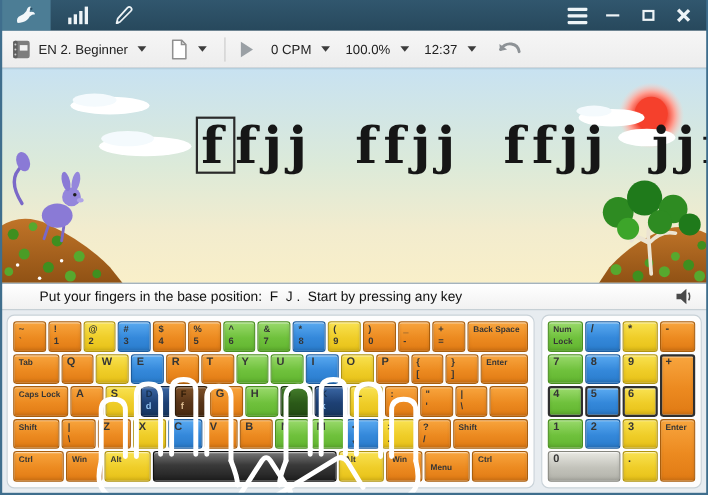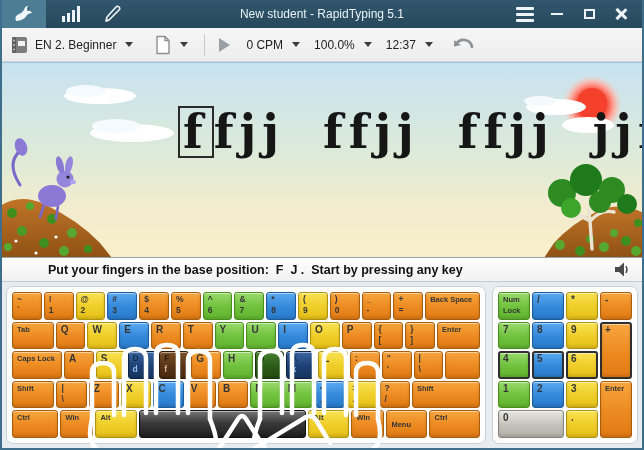--- a/index.html
+++ b/index.html
@@ -33,21 +33,21 @@
   .play-tri { width:0; height:0; border-top:7px solid transparent; border-bottom:7px solid transparent; border-left:11px solid #9aa0a5; margin-right:6px; }
 
   
   .scene { position:absolute; left:0; top:62px; width:644px; height:195px; overflow:hidden; background:linear-gradient(180deg,#c8e2f1 0%, #dcead9 45%, #f2ecce 75%, #f9efc9 100%); border-top:1px solid #9fc6dc; }
   .scene svg { position:absolute; left:0; top:0; }
   .lesson-line { position:absolute; left:178px; top:42px; font-family:"DejaVu Serif", serif; font-weight:bold; font-size:46px; color:#161616; white-space:pre; letter-spacing:6px; word-spacing:16px; }
   .cursorbox { display:inline-block; border:2px solid #2a2a2a; padding:0 3px; line-height:1.05; }
 
   
   .statusbar { position:absolute; left:0; top:257px; width:644px; height:25px; background:linear-gradient(180deg,#ffffff,#f1f1f1); border-top:1px solid #93a5b0; border-bottom:1px solid #c3ccd2; display:flex; align-items:center; z-index:5; }
-  .status-msg { margin-left:48px; font-size:12.5px; font-weight:bold; color:#111; white-space:pre; }
+  .status-msg { margin-left:36px; font-size:12.5px; font-weight:normal; color:#111; white-space:pre; }
   .speaker { margin-left:auto; margin-right:14px; }
 
   
   .kbarea { position:absolute; left:0; top:282px; width:644px; height:168px; background:#e7ecf0; }
   .kb-panel { position:absolute; top:4px; background:#fdfdfd; border:1px solid #c9d2d8; border-radius:7px; padding:5px; }
   .kb-main { left:6px; width:480px; height:158px; display:flex; flex-direction:column; gap:2px; }
   .kb-num { left:492px; width:146px; height:158px; display:grid; grid-template-columns:repeat(4,1fr); grid-template-rows:repeat(5,1fr); gap:2px; }
   .krow { display:flex; gap:2px; flex:1; }
   .key { position:relative; border-radius:3px; border:1px solid rgba(90,50,0,.45); padding:1px 0 0 4px; display:flex; flex-direction:column; overflow:hidden; font-weight:bold; font-size:10px; color:#353535; line-height:11px; box-shadow:inset 0 1px 0 rgba(255,255,255,.5), inset 0 -2px 3px rgba(0,0,0,.12); cursor:default; }
   .key .kt,.key .kb { display:block; }
@@ -87,21 +87,20 @@
           <i style="height:12px"></i>
           <i style="height:16px"></i>
       </span>
     </div>
     <div class="tb-iconbtn">
       <svg width="20" height="20" viewBox="0 0 20 20">
         <path d="M3 17 L6 16 L16 6 Q17.5 4.5 16 3 Q14.5 1.5 13 3 L4 13 Z" fill="none" stroke="#eef4f7" stroke-width="1.6" stroke-linejoin="round"></path>
         <path d="M3 17 L5.5 16.2" stroke="#eef4f7" stroke-width="1.6"></path>
       </svg>
     </div>
-    <div class="tb-title">New student - RapidTyping 5.1</div>
     <div class="winbtns">
       <div class="winbtn">
         <span class="hamburger">
             <span></span>
             <span></span>
             <span></span>
           </span>
       </div>
       <div class="winbtn">
           <span class="glyph-min"></span>

